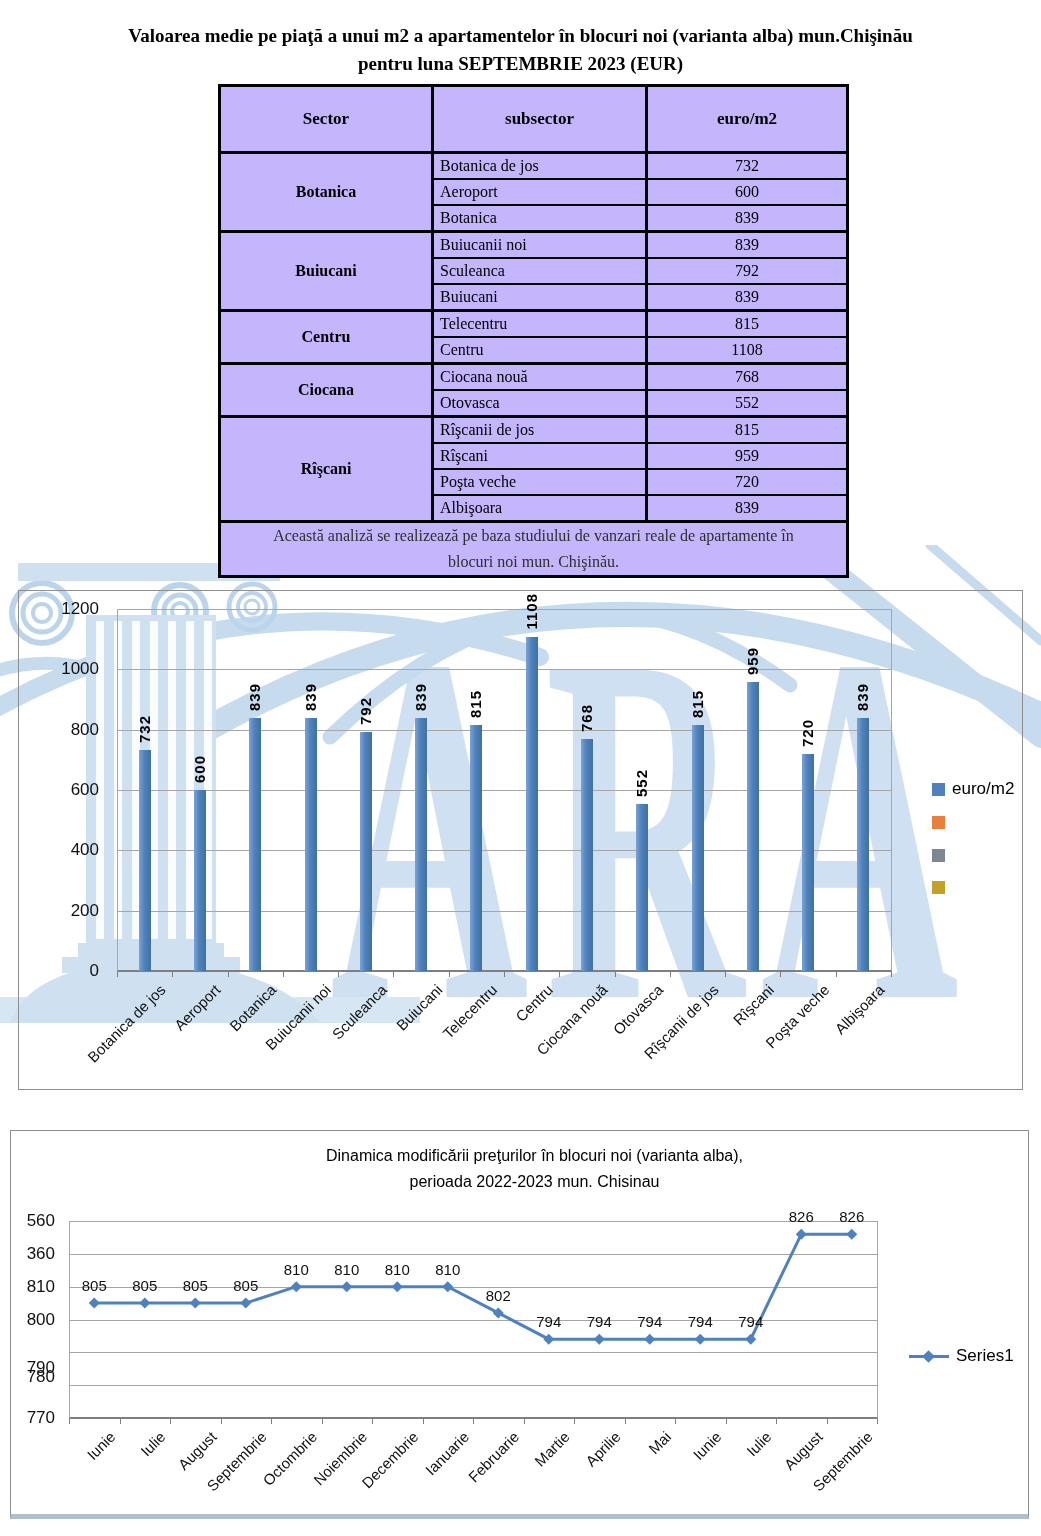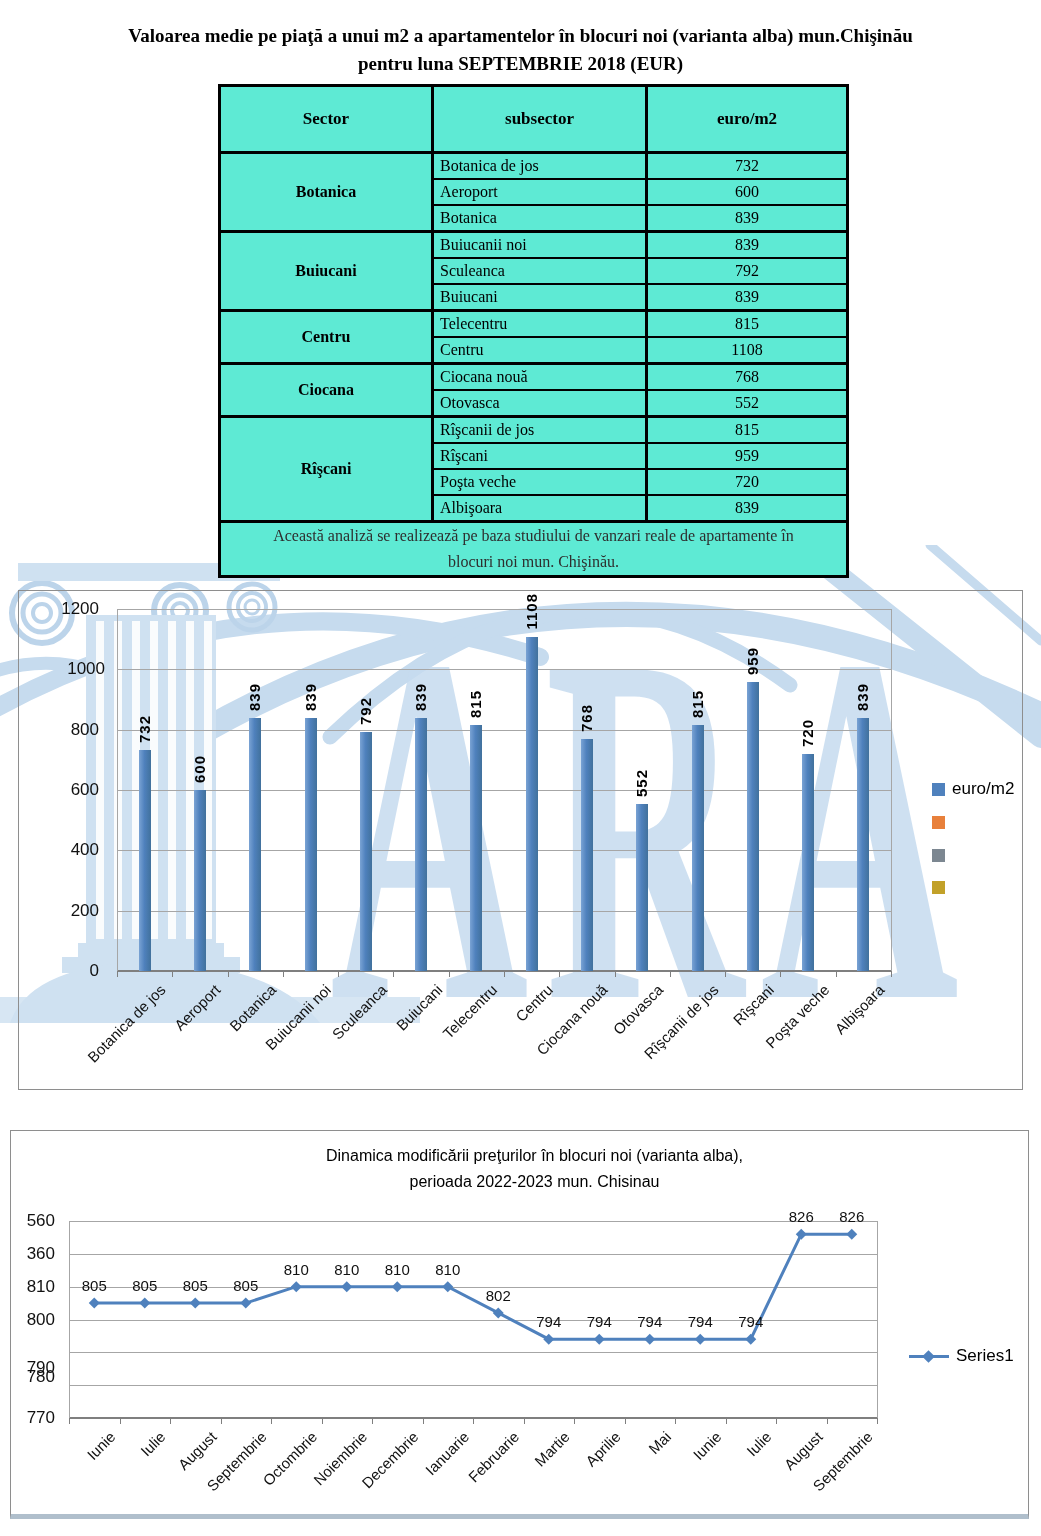--- a/index.html
+++ b/index.html
@@ -5,21 +5,21 @@
   html,body{margin:0;padding:0;background:#fff;}
   #page{position:relative;width:1041px;height:1536px;background:#fff;overflow:hidden;
         font-family:"Liberation Serif",serif;}
 
   
   .doc-title{position:absolute;left:0;top:22px;width:100%;text-align:center;
              font-weight:bold;font-size:19px;line-height:28px;color:#000;z-index:5;}
 
   
   #price-table{position:absolute;left:218px;top:84px;width:631px;z-index:5;
-               border-collapse:collapse;background:#5eead4;font-family:"Liberation Serif",serif;
+               border-collapse:collapse;background:#c4b5fd;font-family:"Liberation Serif",serif;
                font-size:16px;color:#000;border:3px solid #000;table-layout:fixed;}
   #price-table th{border:3px solid #000;height:62px;font-size:17px;font-weight:bold;text-align:center;}
   #price-table td{border:2px solid #000;border-left:3px solid #000;border-right:3px solid #000;
                   height:24px;padding:0 6px;overflow:hidden;}
   #price-table tr.group-start td{border-top:3px solid #000;}
   .sector-cell{text-align:center;font-weight:bold;vertical-align:middle;}
   .sub-cell{text-align:left;}
   .val-cell{text-align:center;}
   .note-cell{border-top:3px solid #000 !important;height:62px;text-align:center;
              font-size:16px;line-height:26px;color:#2e2e2e;}
@@ -56,21 +56,21 @@
   .legend-line i{position:absolute;left:15px;top:-3px;width:9px;height:9px;transform:rotate(45deg);display:block;}
   #line-svg{position:absolute;left:0;top:0;}
 </style>
 </head>
 <body>
 
 <div id="page">
 
   <div class="doc-title">
     <div>Valoarea medie pe piaţă a unui m2 a apartamentelor în blocuri noi (varianta alba) mun.Chişinău</div>
-    <div>pentru luna SEPTEMBRIE 2018 (EUR)</div>
+    <div>pentru luna SEPTEMBRIE 2023 (EUR)</div>
   </div>
 
   <table id="price-table">
     <thead>
       <tr>
         <th style="width:208px">Sector</th>
         <th style="width:209px">subsector</th>
         <th>euro/m2</th>
       </tr>
     </thead>
@@ -195,21 +195,21 @@
         <div class="ytick" style="left: 18px; top: 370px; width: 62px;">0</div>
         <div class="gridline" style="left: 98px; top: 319.667px; width: 774px;"></div>
         <div class="ytick" style="left: 18px; top: 309.667px; width: 62px;">200</div>
         <div class="gridline" style="left: 98px; top: 259.333px; width: 774px;"></div>
         <div class="ytick" style="left: 18px; top: 249.333px; width: 62px;">400</div>
         <div class="gridline" style="left: 98px; top: 199px; width: 774px;"></div>
         <div class="ytick" style="left: 18px; top: 189px; width: 62px;">600</div>
         <div class="gridline" style="left: 98px; top: 138.667px; width: 774px;"></div>
         <div class="ytick" style="left: 18px; top: 128.667px; width: 62px;">800</div>
         <div class="gridline" style="left: 98px; top: 78.3333px; width: 774px;"></div>
-        <div class="ytick" style="left: 24px; top: 68.3333px; width: 62px;">1000</div>
+        <div class="ytick" style="left: 18px; top: 68.3333px; width: 62px;">1000</div>
         <div class="gridline" style="left: 98px; top: 18px; width: 774px;"></div>
         <div class="ytick" style="left: 18px; top: 8px; width: 62px;">1200</div>
         <div class="vline" style="left: 98px; top: 18px; height: 362px;"></div>
         <div class="vline" style="left: 872px; top: 18px; height: 362px;"></div>
         <div class="tickmark" style="left: 98px; top: 380px;"></div>
         <div class="tickmark" style="left: 153.286px; top: 380px;"></div>
         <div class="tickmark" style="left: 208.571px; top: 380px;"></div>
         <div class="tickmark" style="left: 263.857px; top: 380px;"></div>
         <div class="tickmark" style="left: 319.143px; top: 380px;"></div>
         <div class="tickmark" style="left: 374.429px; top: 380px;"></div>

